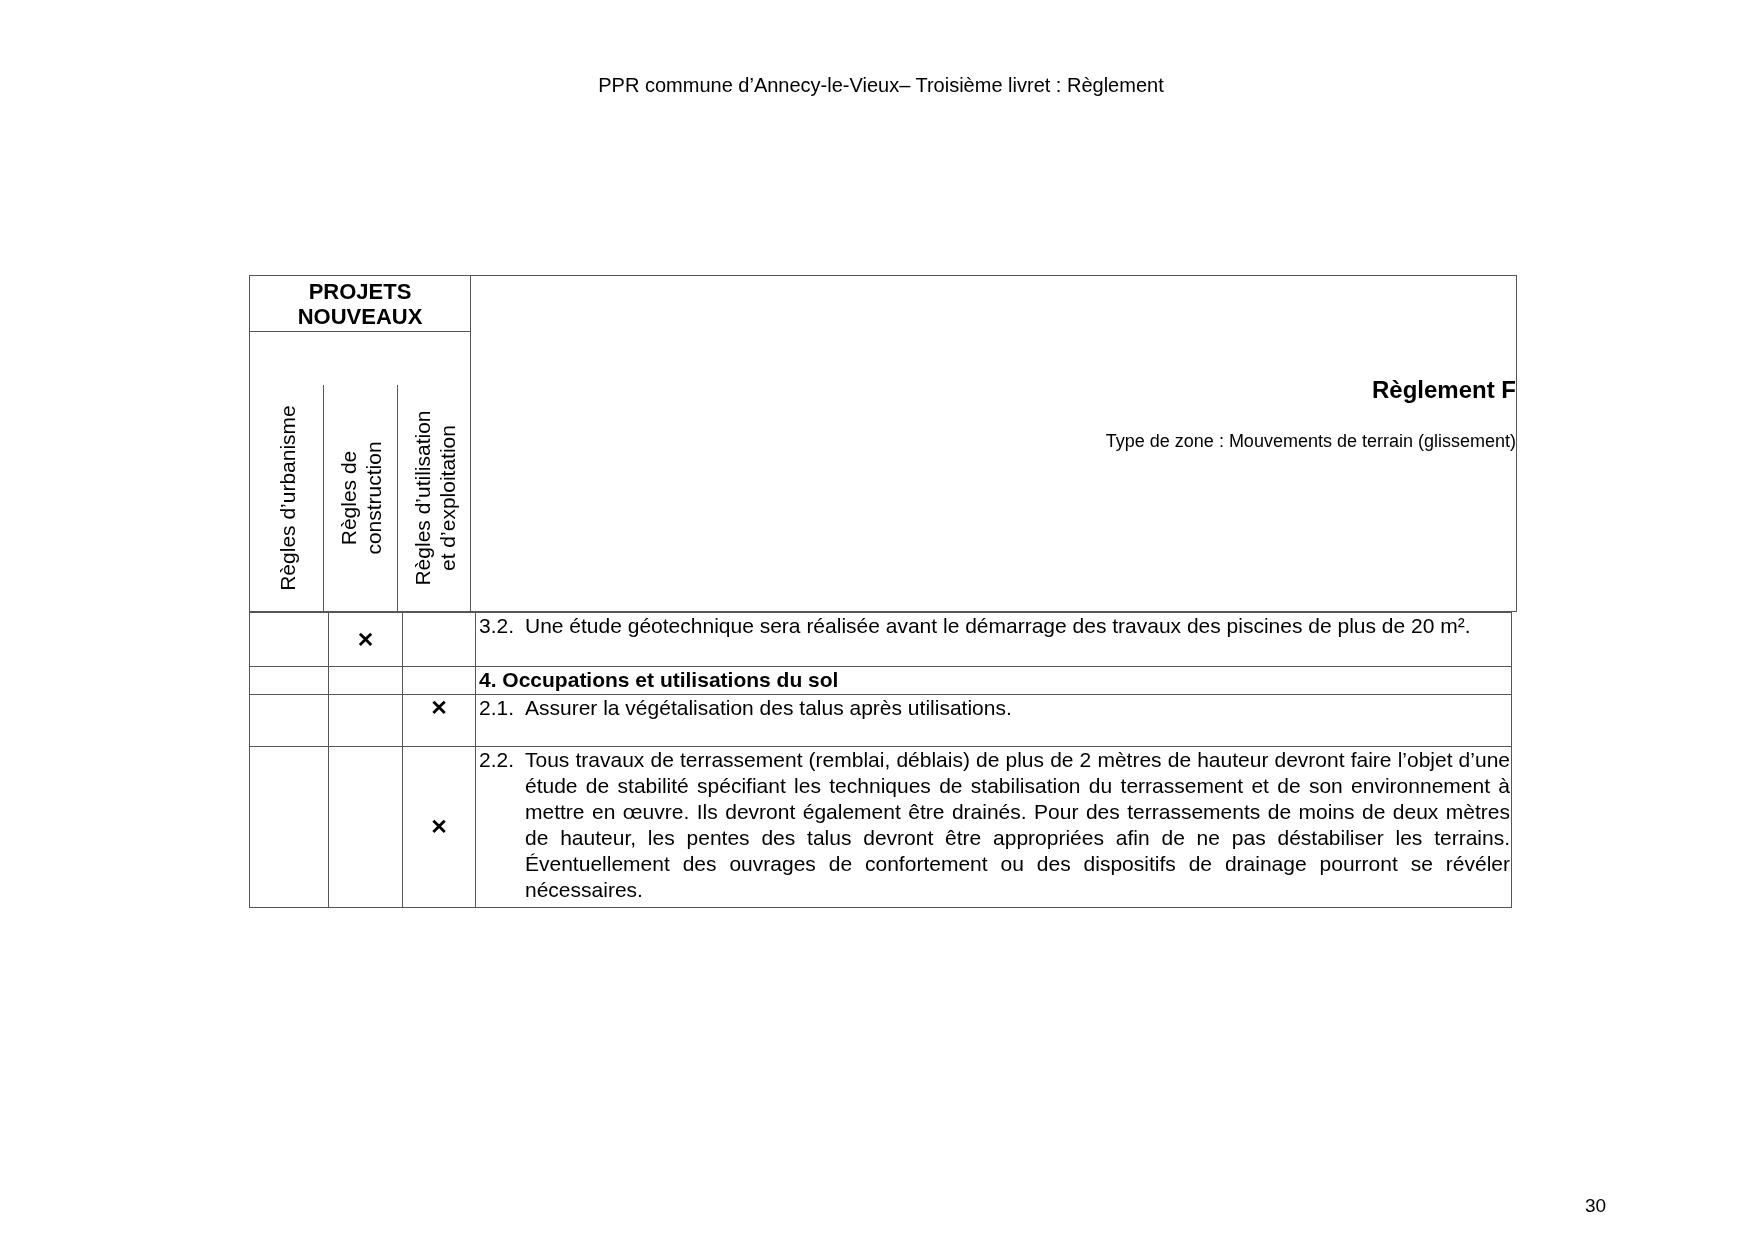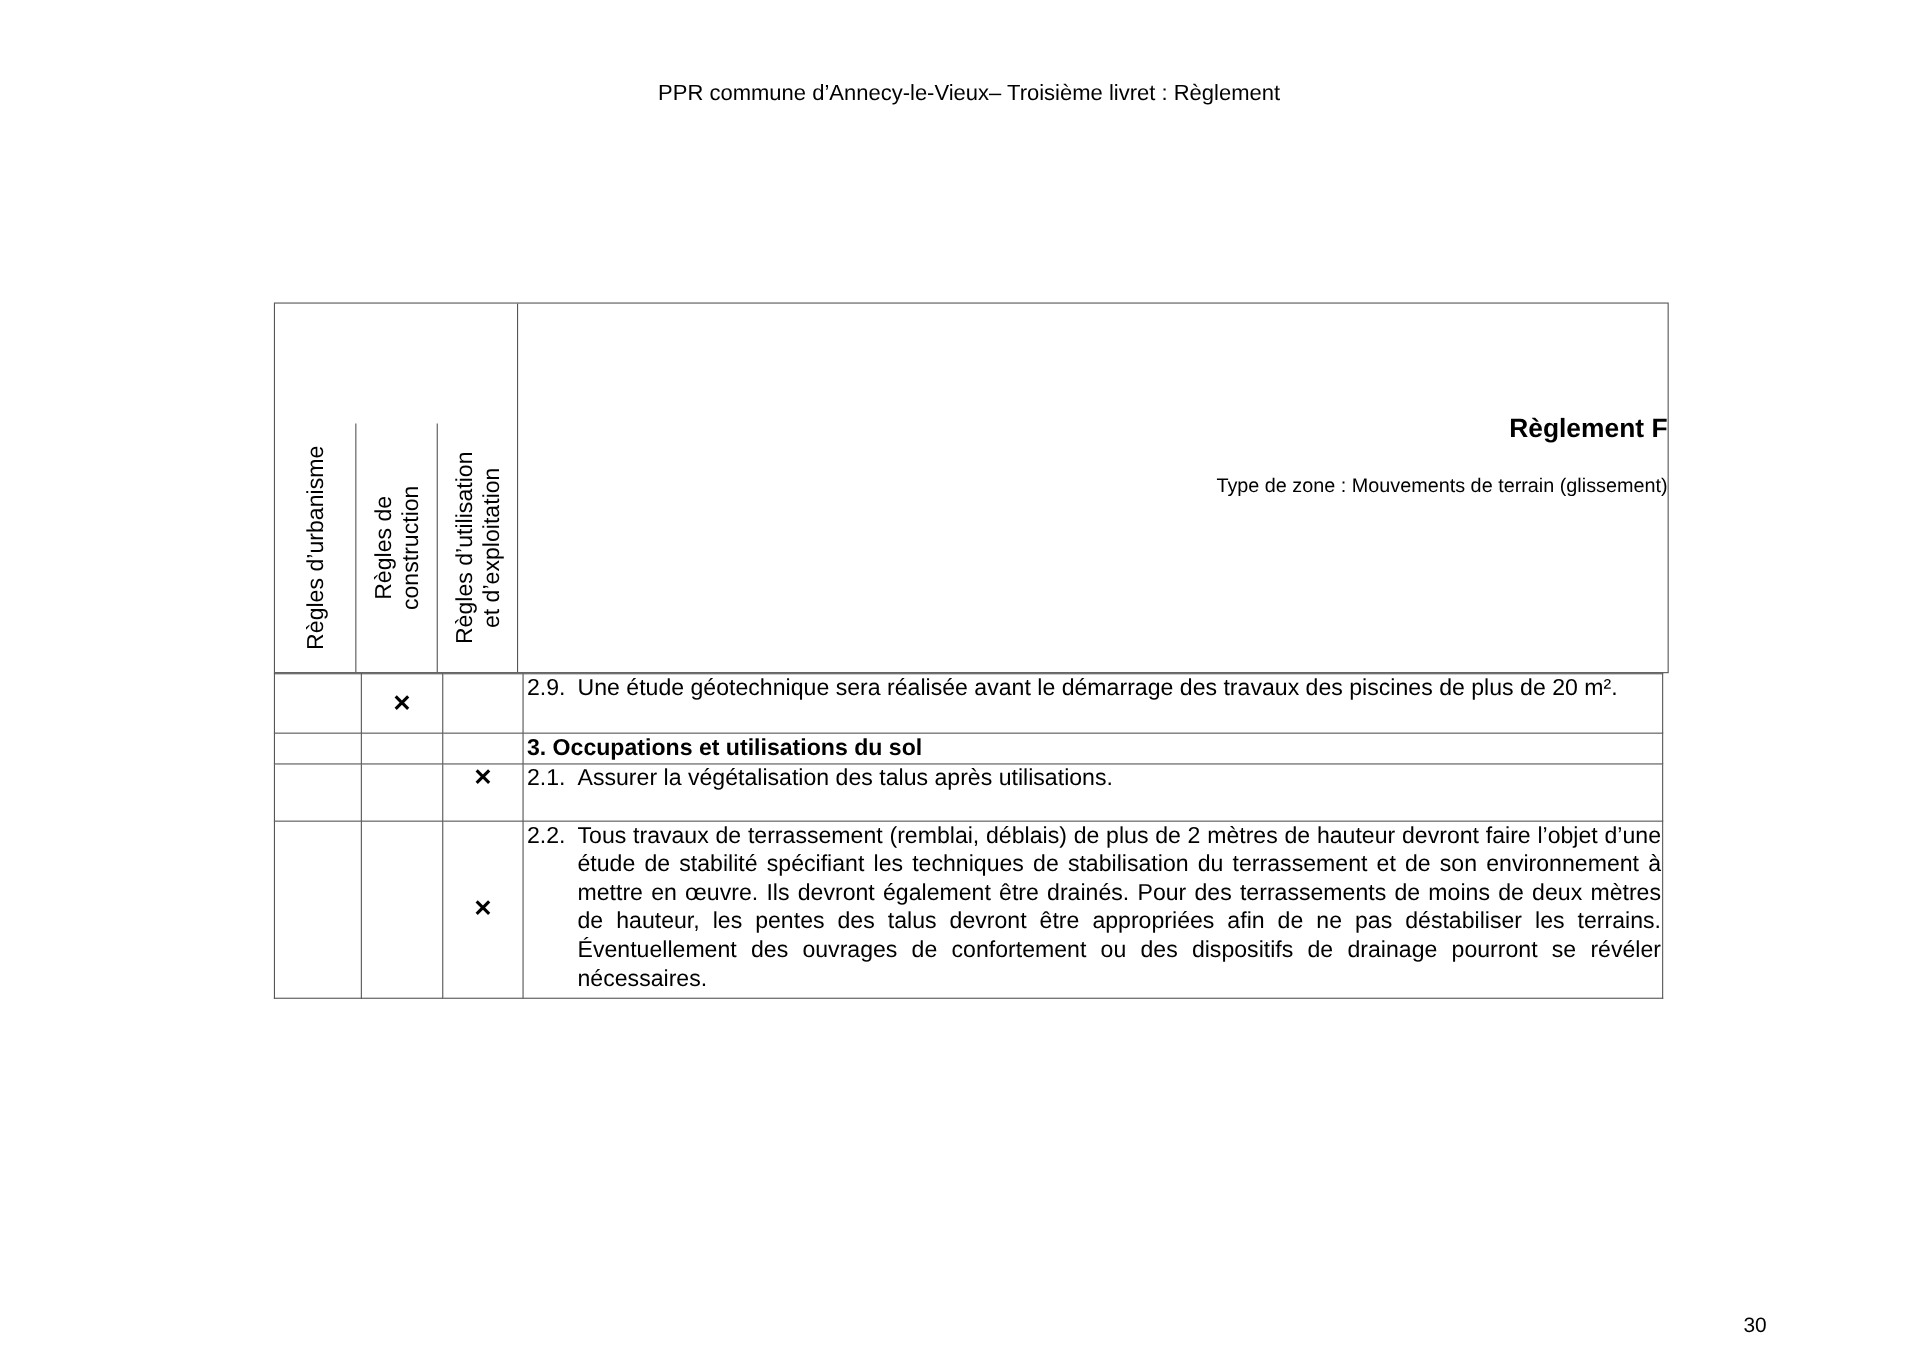--- a/index.html
+++ b/index.html
@@ -41,20 +41,21 @@
   .bold { font-weight: bold; }
   tr.r1 td { height: 53px; } tr.r2 td { height: 27px; } tr.r3 td { height: 51px; } tr.r4 td { height: 160px; margin-top: 16px; }
 </style>
 </head>
 <body>
 
 <div class="running-header">PPR commune d’Annecy-le-Vieux– Troisième livret : Règlement</div>
 
 <div class="hdr">
   <div class="hdr-left">
+    <div class="hdr-projets">PROJETS NOUVEAUX</div>
     <div class="hdr-cols">
       <div class="vcol" style="left:0;width:73px;">
         <div class="vtext"><span>Règles d’urbanisme</span></div>
       </div>
       <div class="vcol" style="left:73px;width:74px;">
         <div class="vtext"><span>Règles de</span><br><span>construction</span></div>
       </div>
       <div class="vcol" style="left:147px;width:74px;">
         <div class="vtext"><span>Règles d’utilisation</span><br><span>et d’exploitation</span></div>
       </div>
@@ -72,28 +73,28 @@
       <col class="c2">
       <col class="c3">
       <col>
     </colgroup>
   <tbody>
       <tr class="r1">
     <td class="mark"></td>
     <td class="mark">✕</td>
     <td class="mark"></td>
     <td class="txt">
-          <div class="item"><span class="num">2.9.</span><span>Une étude géotechnique sera réalisée avant le démarrage des travaux des piscines de plus de 20 m².</span></div>
+          <div class="item"><span class="num">3.2.</span><span>Une étude géotechnique sera réalisée avant le démarrage des travaux des piscines de plus de 20 m².</span></div>
         </td>
   </tr>
   <tr class="r2">
     <td class="mark"></td>
     <td class="mark"></td>
     <td class="mark"></td>
-    <td class="txt bold">3. Occupations et utilisations du sol</td>
+    <td class="txt bold">4. Occupations et utilisations du sol</td>
   </tr>
   <tr class="r3">
     <td class="mark"></td>
     <td class="mark"></td>
     <td class="mark" style="vertical-align:top !important;">✕</td>
     <td class="txt">
           <div class="item"><span class="num">2.1.</span><span>Assurer la végétalisation des talus après utilisations.</span></div>
         </td>
   </tr>
   <tr class="r4">

